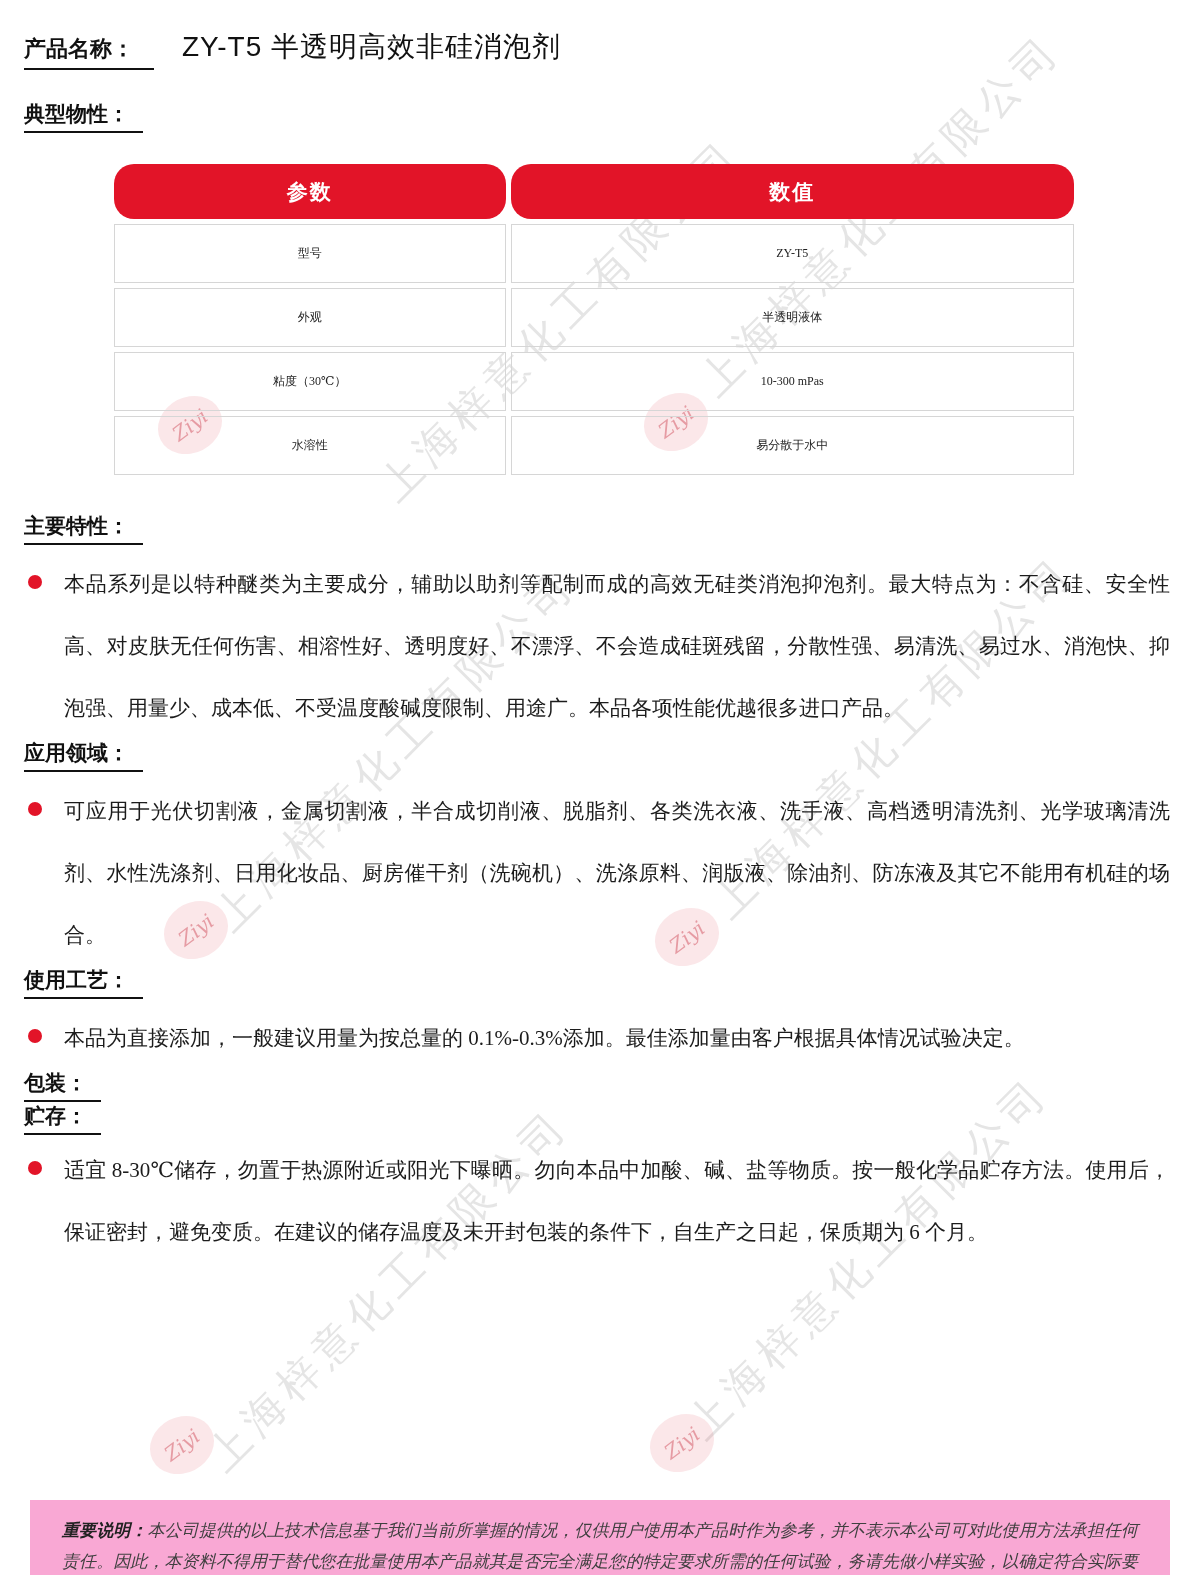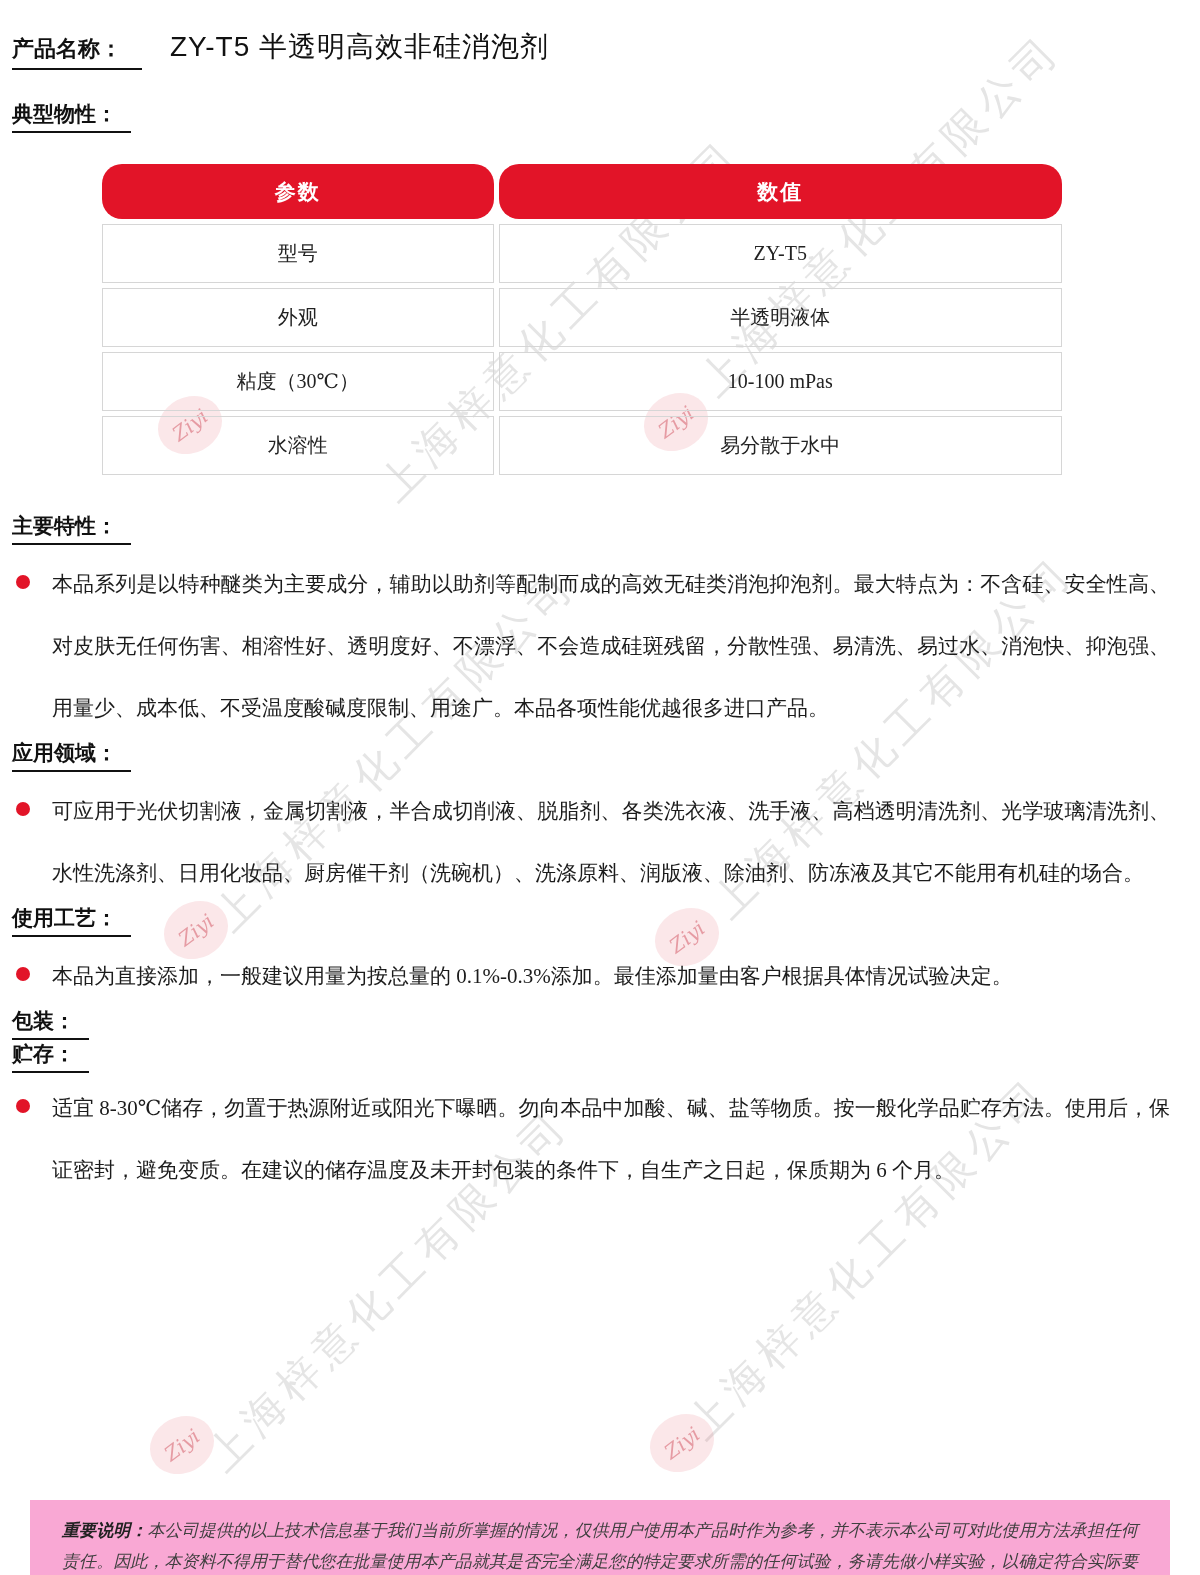--- a/index.html
+++ b/index.html
@@ -33,21 +33,21 @@
     transform:rotate(-10deg);
   }
   .t1{left:880px;top:215px;} .t2{left:560px;top:320px;}
   .t3{left:395px;top:750px;} .t4{left:893px;top:737px;}
   .t5{left:388px;top:1290px;} .t6{left:868px;top:1258px;}
   .o1{left:190px;top:425px;} .o2{left:676px;top:422px;}
   .o3{left:196px;top:930px;} .o4{left:687px;top:937px;}
   .o5{left:182px;top:1445px;} .o6{left:682px;top:1443px;}
 
   
-  .content { position:relative; z-index:1; padding:28px 30px 0 12px; }
+  .content { position:relative; z-index:1; padding:28px 30px 0 24px; }
 
   .title-row { display:flex; align-items:baseline; }
   .title-label {
     font-family:"Liberation Sans","DejaVu Sans",sans-serif;
     font-weight:bold; font-size:22px; color:#111;
     border-bottom:2px solid #111; padding:0 20px 4px 0;
   }
   .main-title {
     font-family:"Liberation Sans","DejaVu Sans",sans-serif;
     font-weight:normal; font-size:28px; color:#111;
@@ -73,21 +73,21 @@
   table.props col.c1 { width:41%; }
   table.props th {
     background:#e21428; color:#ffffff;
     font-family:"Liberation Sans","DejaVu Sans",sans-serif;
     font-weight:bold; font-size:21px; height:53px;
     letter-spacing:2px;
     border-radius:20px;
   }
   table.props td {
     border:1px solid #d6d6d6; background:transparent;
-    text-align:center; font-size:20px; height:55px; color:#222;
+    text-align:center; font-size:12px; height:55px; color:#222;
   }
 
   ul.bullets { list-style:none; margin:8px 0 0 0; padding:0; }
   ul.bullets.tight { margin-top:4px; }
   ul.bullets li {
     position:relative; padding-left:40px;
     font-size:21px; line-height:62px;
     text-align:justify; color:#1c1c1c;
   }
   ul.bullets li::before {
@@ -168,21 +168,21 @@
       <tr>
         <td>型号</td>
         <td>ZY-T5</td>
       </tr>
       <tr>
         <td>外观</td>
         <td>半透明液体</td>
       </tr>
       <tr>
         <td>粘度（30℃）</td>
-        <td>10-100 mPas</td>
+        <td>10-300 mPas</td>
       </tr>
       <tr>
         <td>水溶性</td>
         <td>易分散于水中</td>
       </tr>
     </tbody>
   </table>
 
   <div>
     <span class="sec-heading after-table">主要特性：</span>

